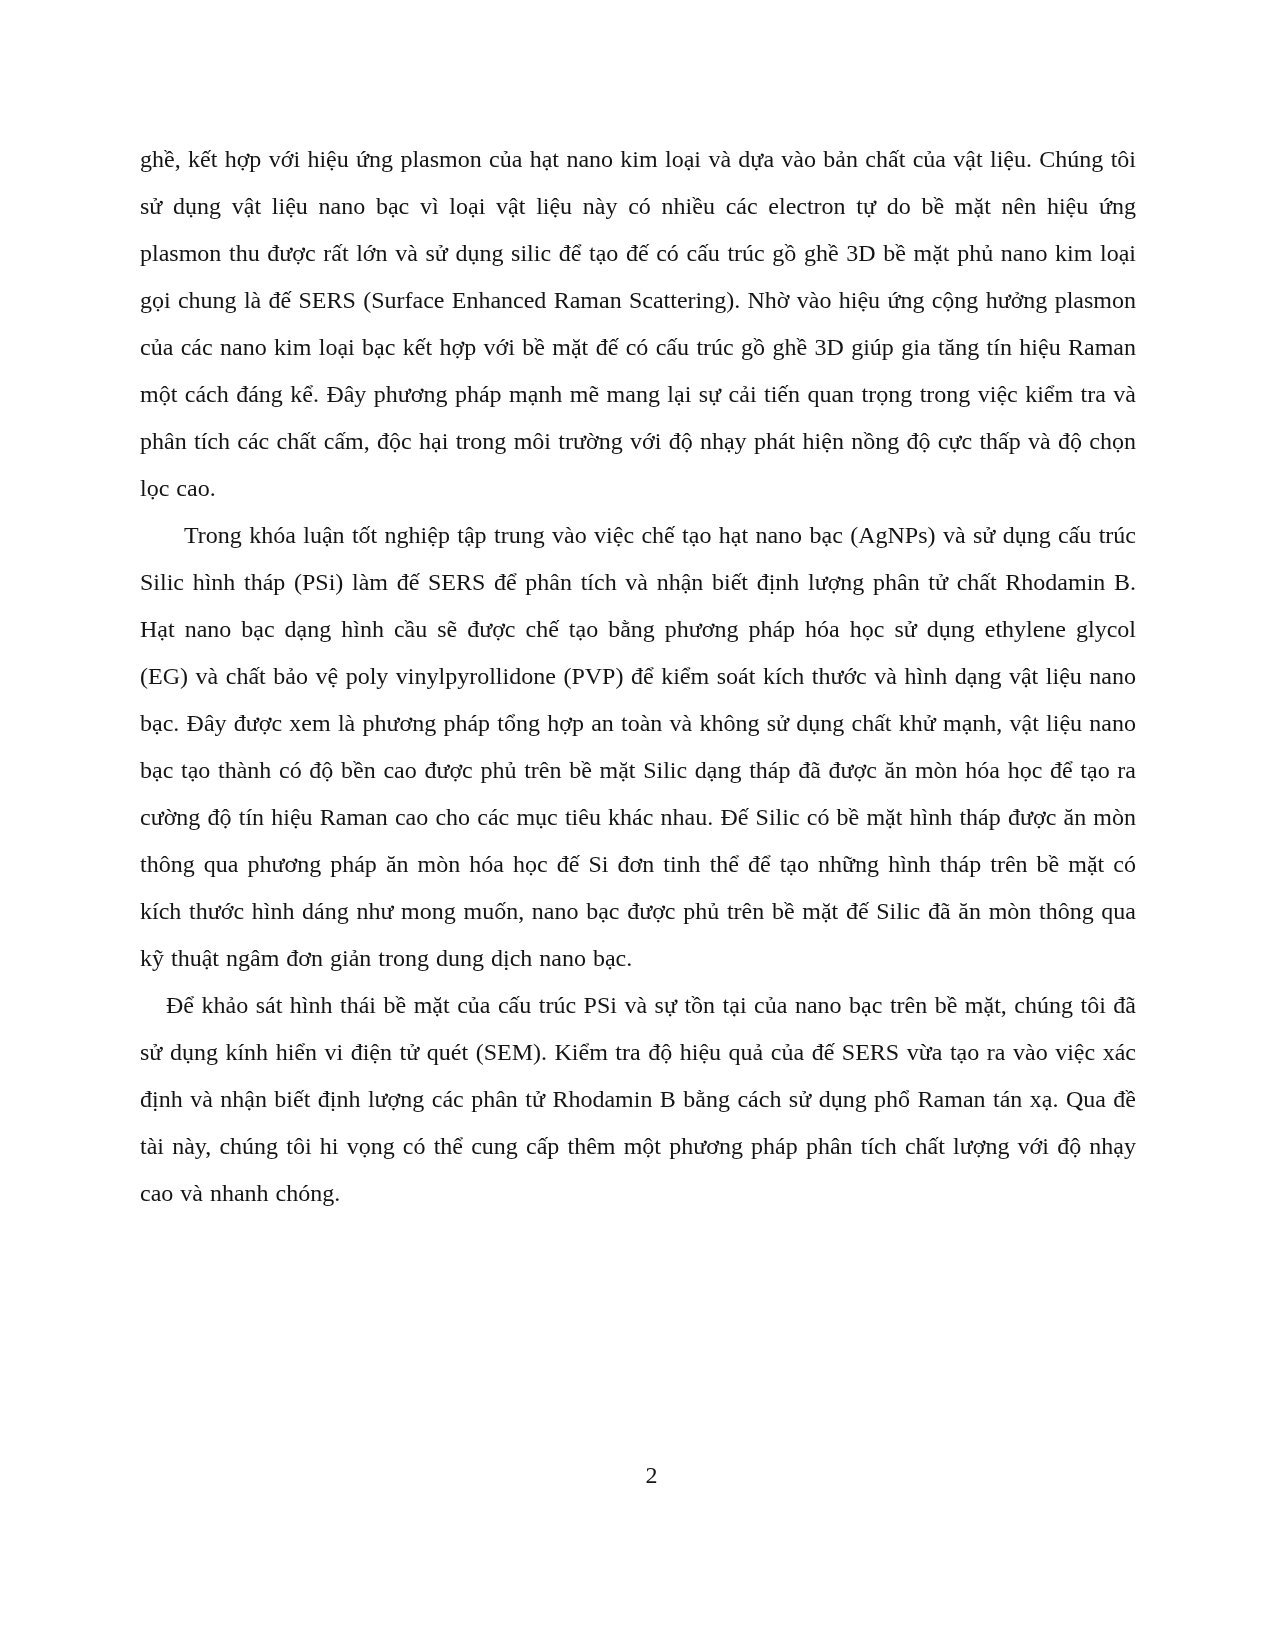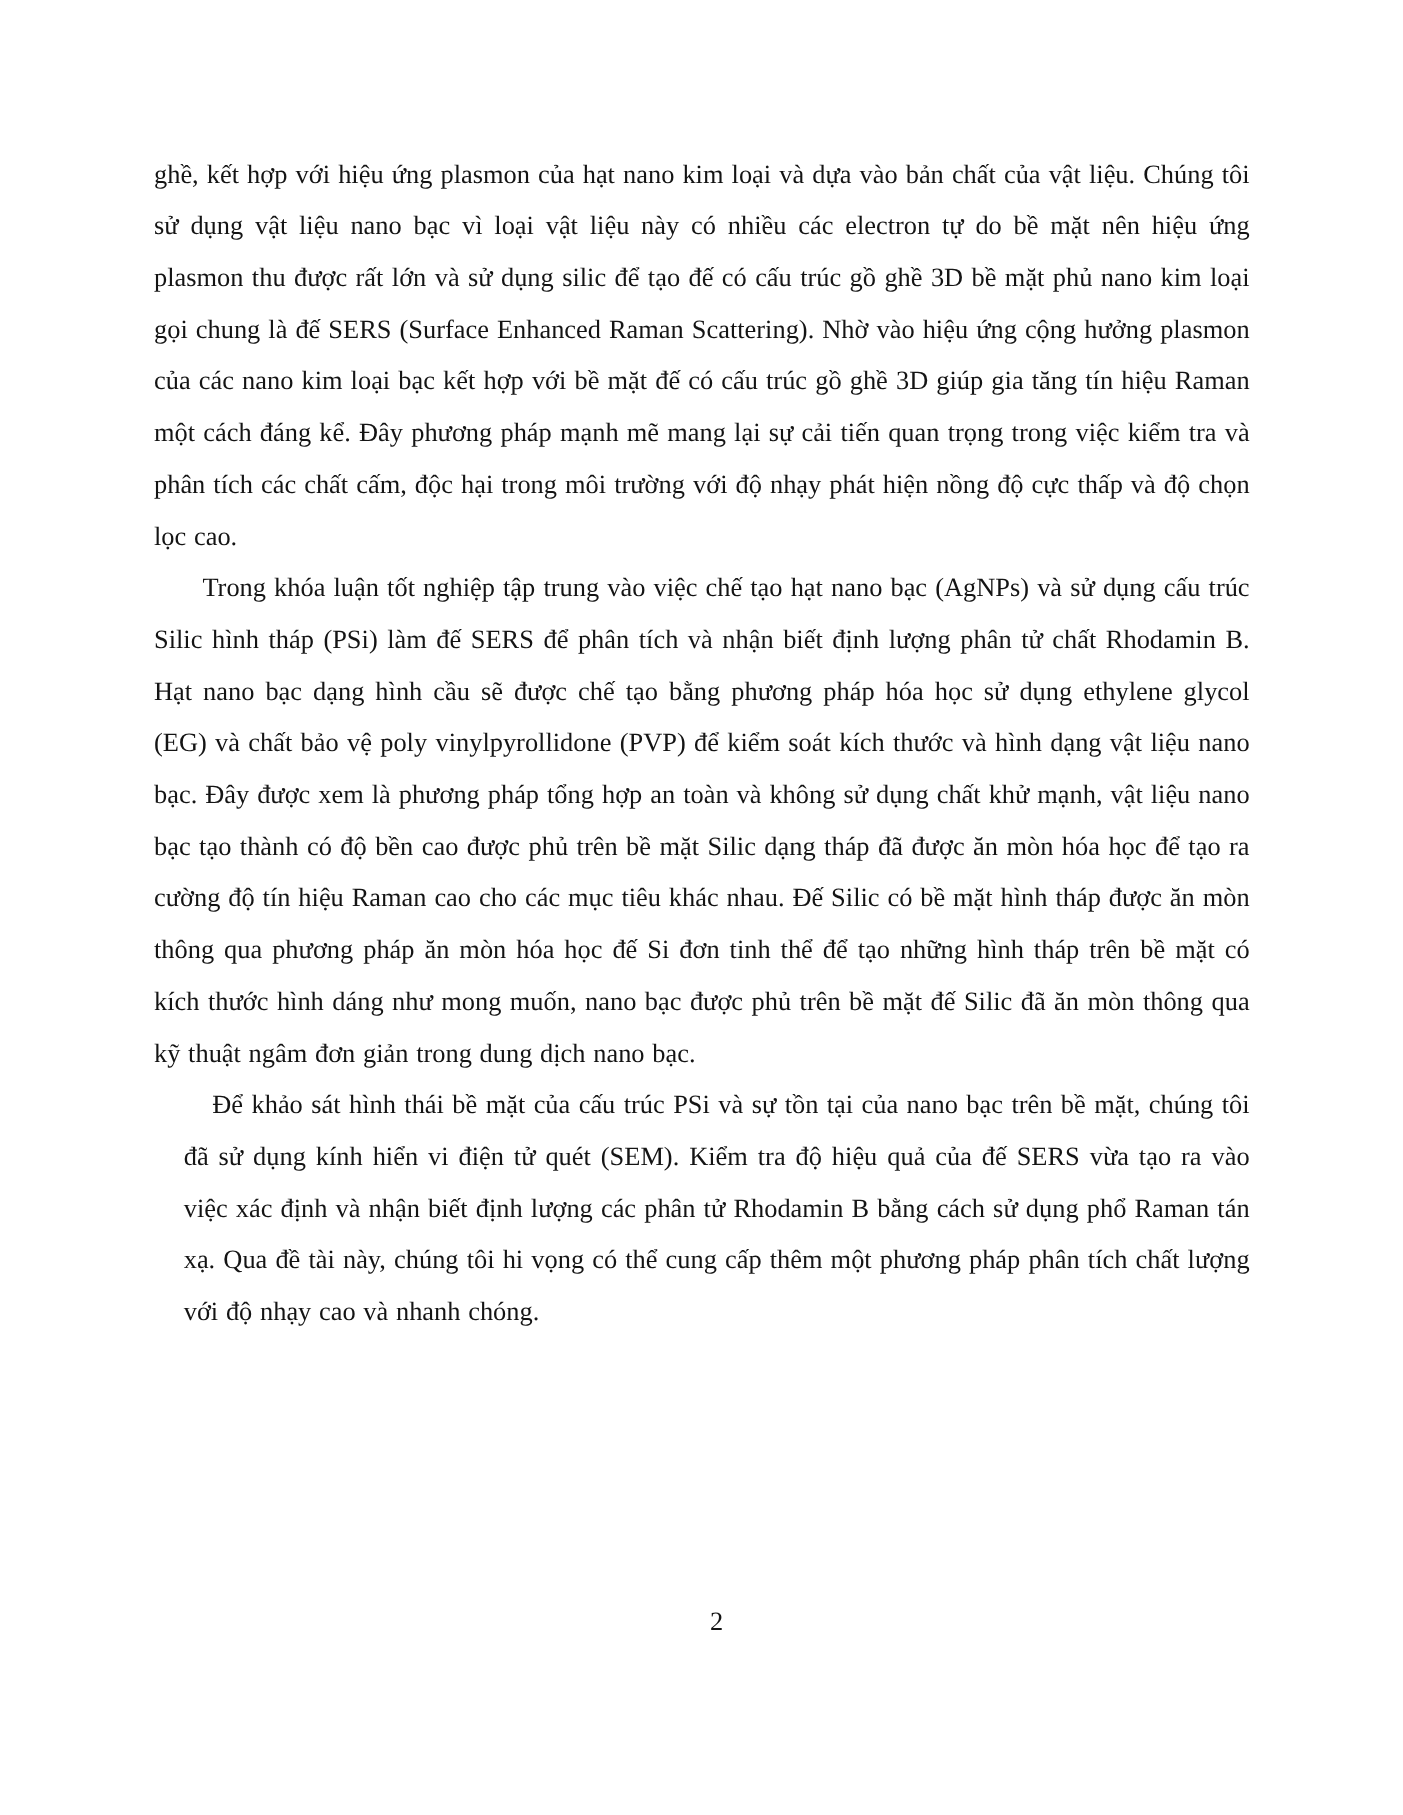--- a/index.html
+++ b/index.html
@@ -31,21 +31,20 @@
       line-height: 47px;
       text-align: justify;
       text-justify: inter-word;
       word-spacing: 1px;
     }
     p.para.indent-lg {
       text-indent: 44px;
     }
     p.para.indent-sm {
       text-indent: 26px;
-      margin-left: 27px;
     }
     .page-number {
       position: absolute;
       top: 1460px;
       left: 0;
       width: 100%;
       text-align: center;
       font-size: 24px;
       line-height: 30px;
     }

